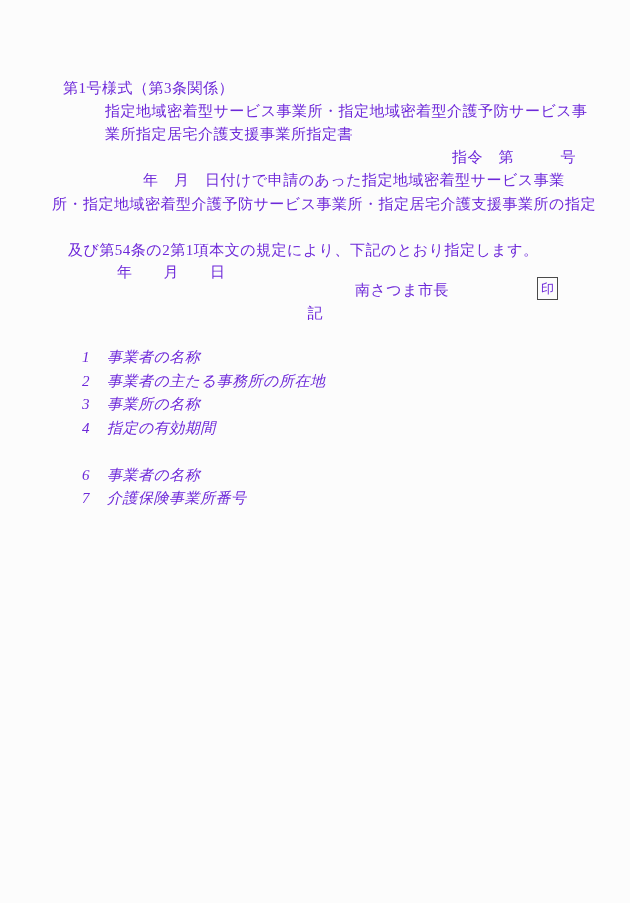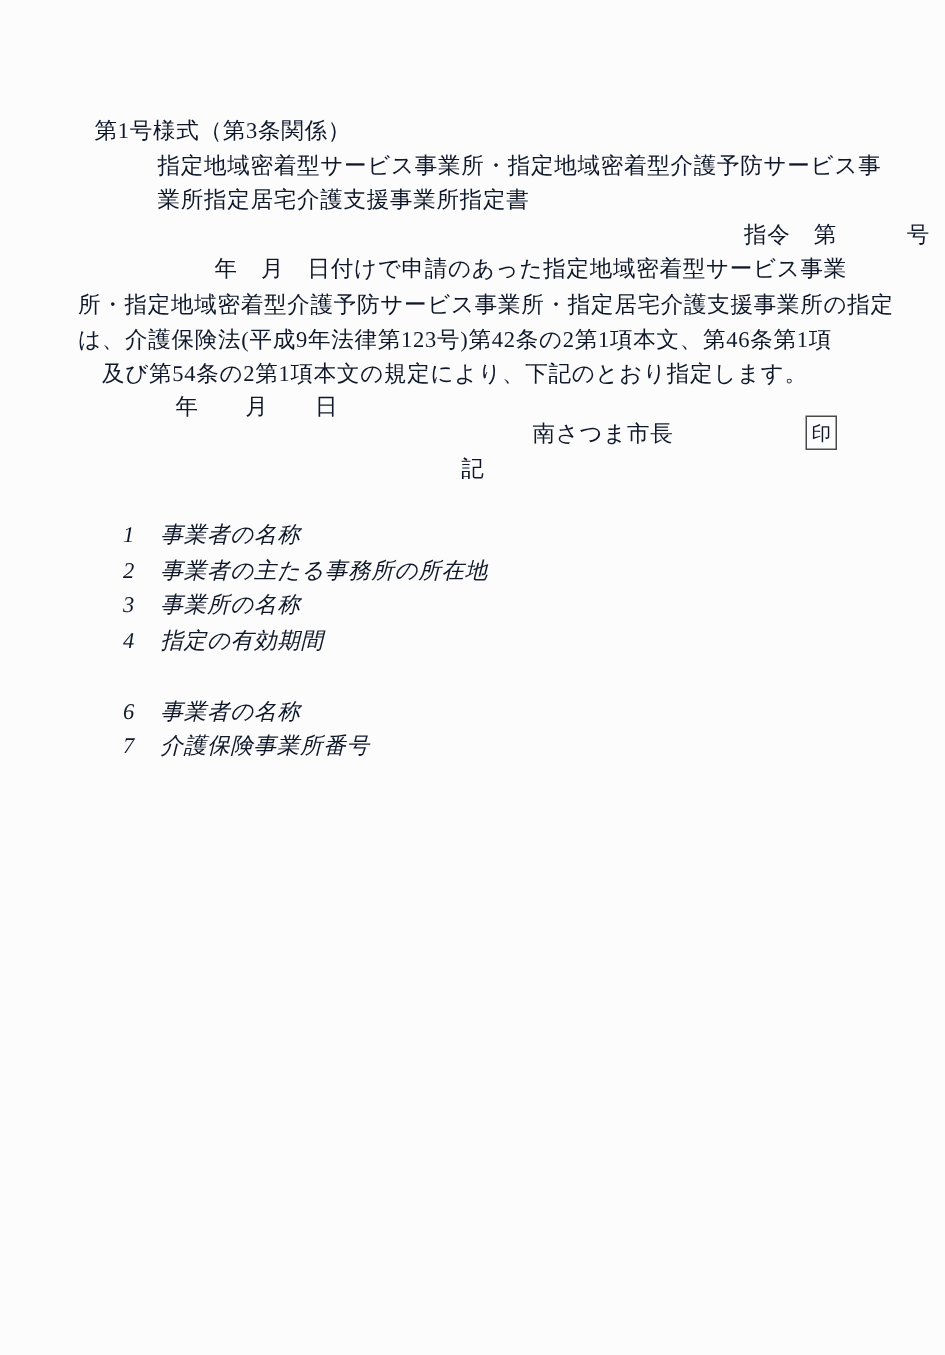--- a/index.html
+++ b/index.html
@@ -6,21 +6,21 @@
     margin: 0;
     padding: 0;
     background: #ffffff;
   }
   .page {
     position: relative;
     width: 630px;
     height: 903px;
     background: #fcfcfc;
     font-family: "Liberation Serif", "DejaVu Serif", serif;
-    color: #0f172a;
+    color: #6d28d9;
     font-size: 15px;
     line-height: 21px;
     overflow: hidden;
   }
   .line {
     position: absolute;
     white-space: pre;
     letter-spacing: 0.5px;
   }
   .center-line {
@@ -59,27 +59,26 @@
 <body>
 
 <div class="page">
 
   <div class="line" style="left:63px; top:78px;">第1号様式（第3条関係）</div>
 
   <div class="line" style="left:105px; top:124px;">業所指定居宅介護支援事業所指定書</div>
 
   <div class="line" style="left:105px; top:101px;">指定地域密着型サービス事業所・指定地域密着型介護予防サービス事</div>
 
-  <div class="line" style="left:452px; top:147px;margin-left:44px;">指令　第　　　号</div>
+  <div class="line" style="left:452px; top:147px;">指令　第　　　号</div>
 
   <div class="line" style="left:143px; top:170px;">年　月　日付けで申請のあった指定地域密着型サービス事業</div>
 
   <div class="line" style="left:52px; top:194px;text-align:center;">所・指定地域密着型介護予防サービス事業所・指定居宅介護支援事業所の指定</div>
 
-  <div class="line" style="left:52px; top:217px;">は、介護保険法(平成9年法律第123号)第42条の2第1項本文、第46条第1項</div>
 
   <div class="line" style="left:52px; top:240px;margin-left:16px;">及び第54条の2第1項本文の規定により、下記のとおり指定します。</div>
 
   <div class="line" style="left:117px; top:262px;">年　　月　　日</div>
 
   <div class="line" style="left:335px; top:280px;margin-left:20px;">南さつま市長</div>
 
   <div class="seal-box">
     <span>印</span>
   </div>

